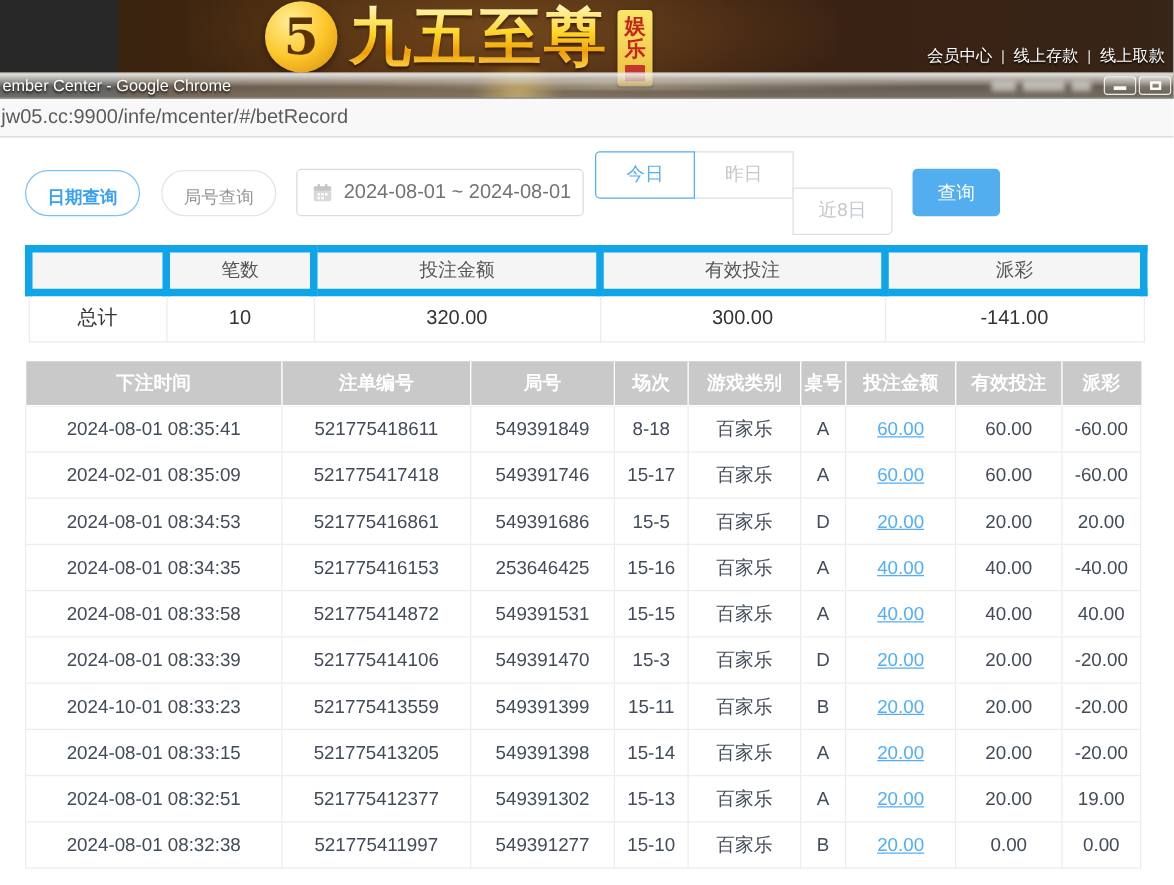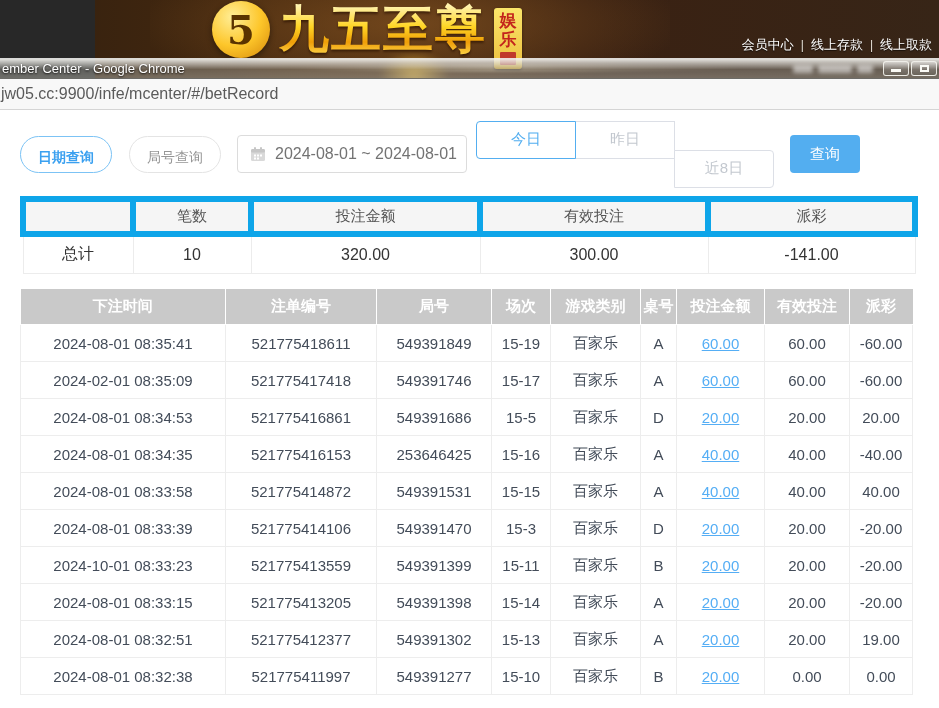--- a/index.html
+++ b/index.html
@@ -65,21 +65,21 @@
   .filter-row { display:flex; align-items:center; margin:25px 20px 0; height:38px; }
   .pill { height:37px; padding:12px 17px; border-radius:19px; background:#fff; font-size:14px; cursor:pointer;
     font-family:"Liberation Sans", sans-serif; }
   .pill.active { color:#3aa0f0; border:1px solid #7cc3f5; font-weight:bold; }
   .pill.inactive { color:#959595; border:1px solid #e4e4e4; margin-left:17px; }
   .date-input { margin-left:16px; width:230px; height:38px; border:1px solid #dcdcdc; border-radius:4px;
     display:flex; align-items:center; padding:0 12px; cursor:pointer; background:#fff; }
   .date-input svg { flex:0 0 auto; }
   .date-input span { margin-left:9px; font-size:16px; color:#737373; white-space:nowrap; }
   .btn-group { display:flex; margin-left:9px; }
-  .seg { width:100px; height:38px; background:#fff; border:1px solid #dcdfe6; font-size:15px; color:#c3c8cf; cursor:pointer;
+  .seg { width:80px; height:38px; background:#fff; border:1px solid #dcdfe6; font-size:15px; color:#c3c8cf; cursor:pointer;
     font-family:"Liberation Sans", sans-serif; }
   .seg + .seg { margin-left:-1px; }
   .seg:first-child { border-radius:4px 0 0 4px; }
   .seg:last-child { border-radius:0 4px 4px 0;margin-top:29px; }
   .seg.active { border:1px solid #53aef0; color:#53aef0; position:relative; z-index:1; }
   .search-btn { margin-left:16px; width:70px; height:38px; background:#53aef0; color:#fff; border:none; border-radius:4px;
     font-size:15px; cursor:pointer; font-family:"Liberation Sans", sans-serif; }
 
   table { border-collapse:collapse; table-layout:fixed; }
   .summary-table { width:892px; margin:23px 20px 0; }
@@ -225,21 +225,21 @@
           <th>投注金额</th>
           <th>有效投注</th>
           <th>派彩</th>
         </tr>
       </thead>
       <tbody>
           <tr>
             <td>2024-08-01 08:35:41</td>
             <td>521775418611</td>
             <td>549391849</td>
-            <td>15-19</td>
+            <td>8-18</td>
             <td>百家乐</td>
             <td>A</td>
             <td><a class="amount-link">60.00</a></td>
             <td>60.00</td>
             <td class="neg">-60.00</td>
           </tr>
           <tr>
             <td>2024-02-01 08:35:09</td>
             <td>521775417418</td>
             <td>549391746</td>

